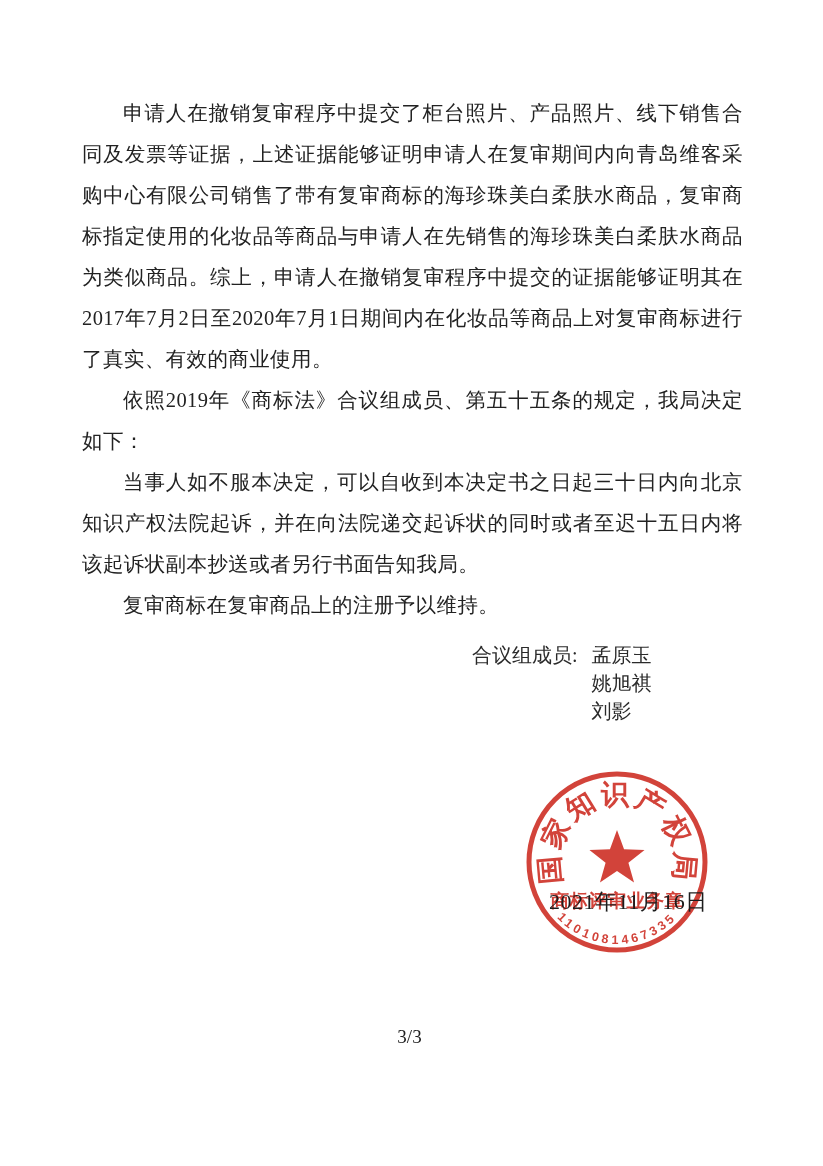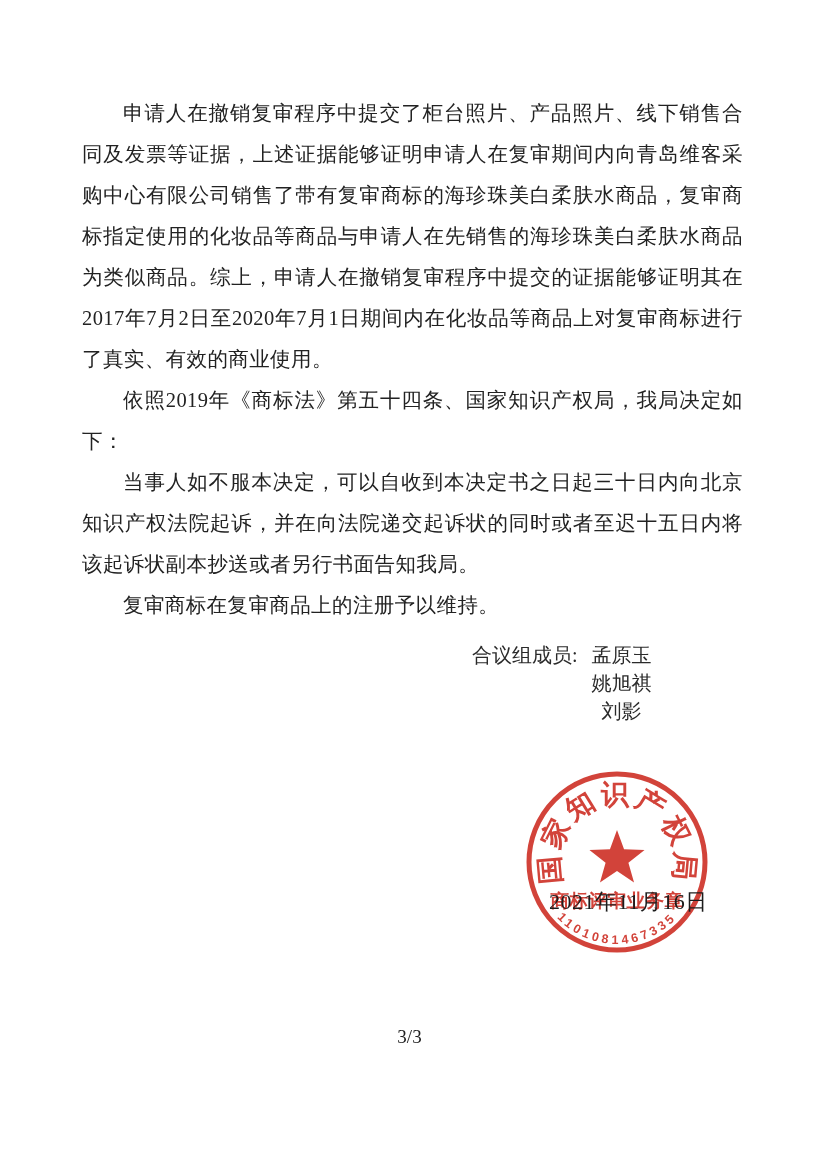--- a/index.html
+++ b/index.html
@@ -32,21 +32,21 @@
     position: absolute;
     left: 472px;
     top: 641px;
     font-size: 20px;
     line-height: 28px;
     color: #2a2a2a;
     display: flex;
   }
   .sig-label { white-space: nowrap; }
   .sig-names { margin-left: 14px; }
-  .sig-names div { line-height: 28px; text-align: center; }
+  .sig-names div { line-height: 28px; }
   .seal {
     position: absolute;
     left: 517px;
     top: 762px;
     width: 200px;
     height: 200px;
     opacity: 0.92;
   }
   .seal svg { display: block; }
   .seal-org-text {
@@ -88,21 +88,21 @@
     color: #222222;
   }
 </style>
 </head>
 <body>
 
 <div class="page">
 
   <div class="body-text">
     <p>申请人在撤销复审程序中提交了柜台照片、产品照片、线下销售合同及发票等证据，上述证据能够证明申请人在复审期间内向青岛维客采购中心有限公司销售了带有复审商标的海珍珠美白柔肤水商品，复审商标指定使用的化妆品等商品与申请人在先销售的海珍珠美白柔肤水商品为类似商品。综上，申请人在撤销复审程序中提交的证据能够证明其在2017年7月2日至2020年7月1日期间内在化妆品等商品上对复审商标进行了真实、有效的商业使用。</p>
-    <p>依照2019年《商标法》第五十四条、国家知识产权局，我局决定如下：</p>
+    <p>依照2019年《商标法》合议组成员、第五十五条的规定，我局决定如下：</p>
     <p>当事人如不服本决定，可以自收到本决定书之日起三十日内向北京知识产权法院起诉，并在向法院递交起诉状的同时或者至迟十五日内将该起诉状副本抄送或者另行书面告知我局。</p>
     <p>复审商标在复审商品上的注册予以维持。</p>
   </div>
 
   <div class="signature-block">
     <span class="sig-label">合议组成员:</span>
     <div class="sig-names">
       <div>孟原玉</div>
       <div>姚旭祺</div>
       <div>刘影</div>

